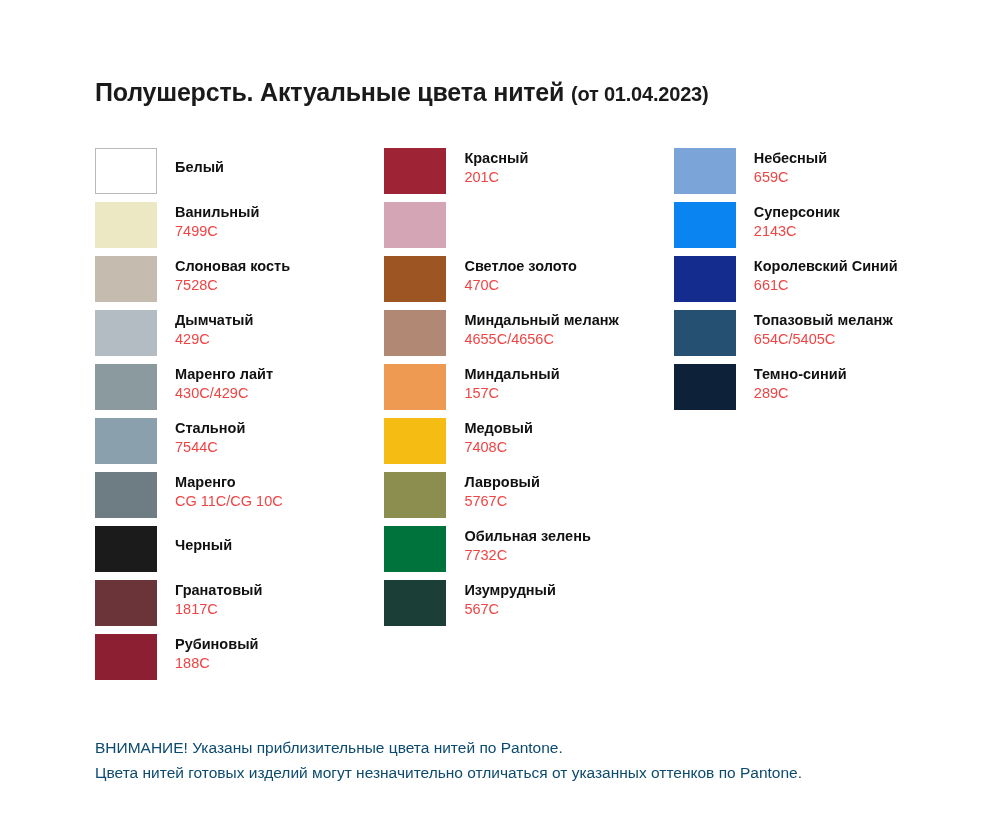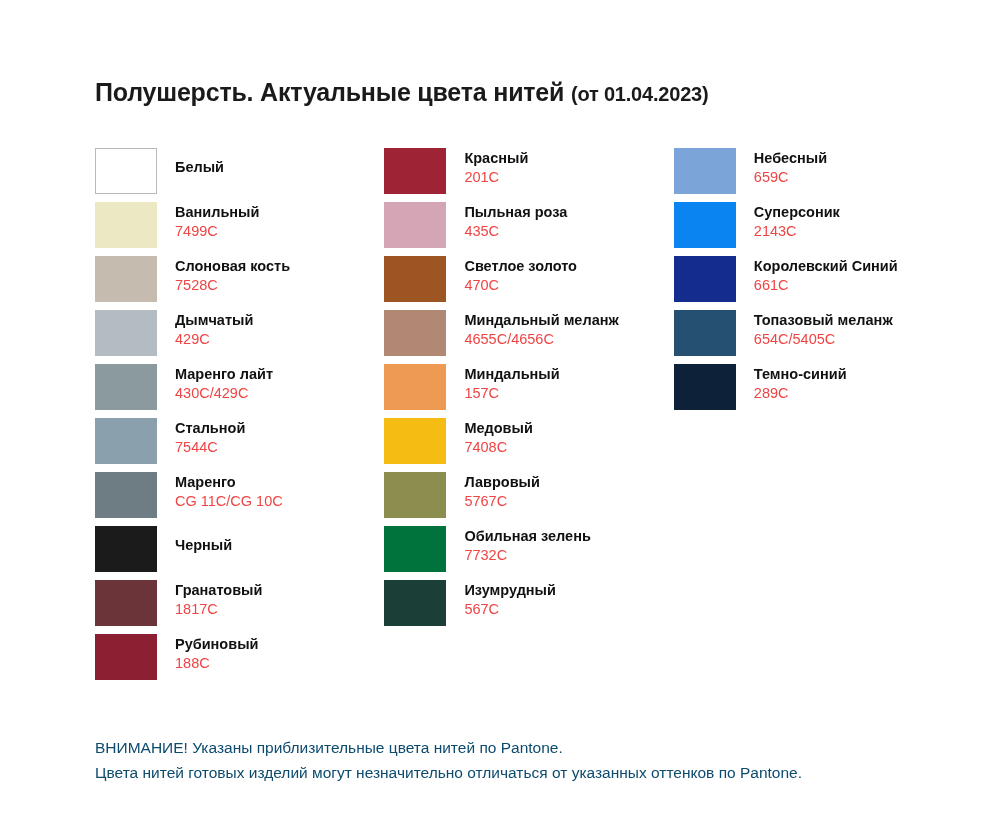--- a/index.html
+++ b/index.html
@@ -188,24 +188,20 @@
     <div class="column col-2">
       <div class="swatch-row">
         <div class="swatch" style="background-color:#9e2335;"></div>
         <div class="swatch-text">
           <div class="swatch-name">Красный</div>
           <div class="swatch-code">201C</div>
         </div>
       </div>
       <div class="swatch-row">
         <div class="swatch" style="background-color:#d4a5b5;"></div>
-        <div class="swatch-text">
-          <div class="swatch-name">Пыльная роза</div>
-          <div class="swatch-code">435C</div>
-        </div>
       </div>
       <div class="swatch-row">
         <div class="swatch" style="background-color:#9d5524;"></div>
         <div class="swatch-text">
           <div class="swatch-name">Светлое золото</div>
           <div class="swatch-code">470C</div>
         </div>
       </div>
       <div class="swatch-row">
         <div class="swatch" style="background-color:#b08873;"></div>

